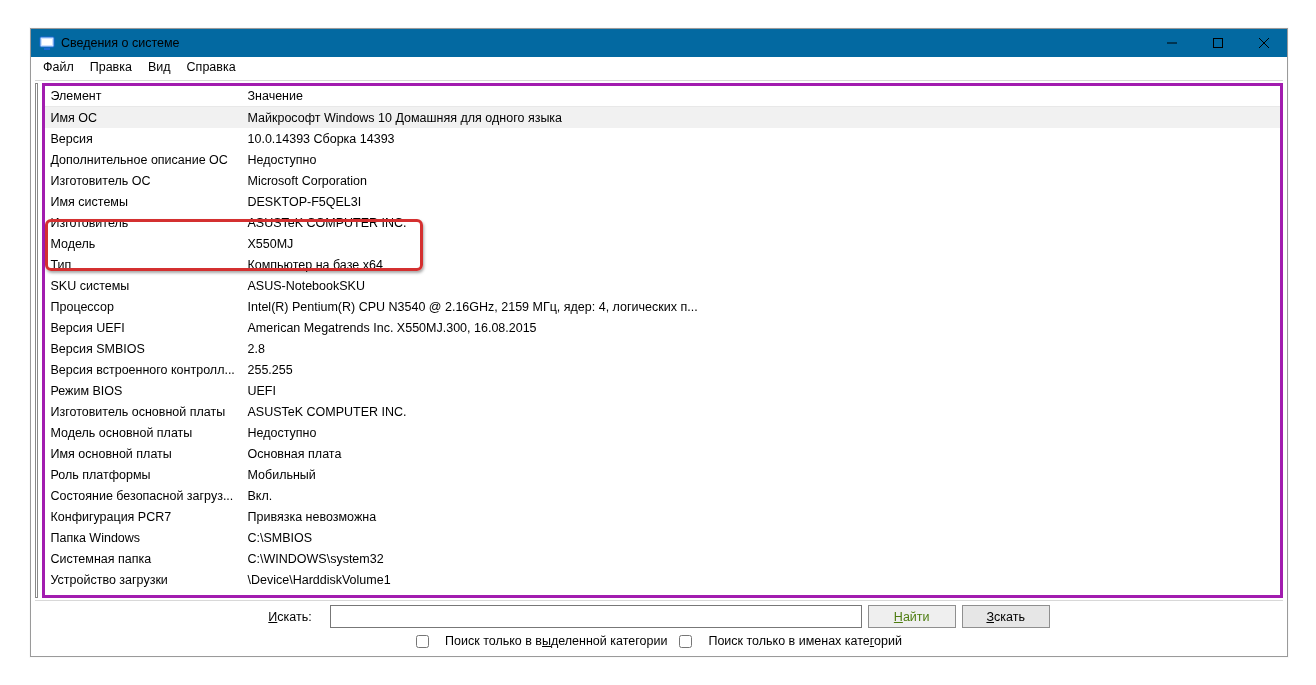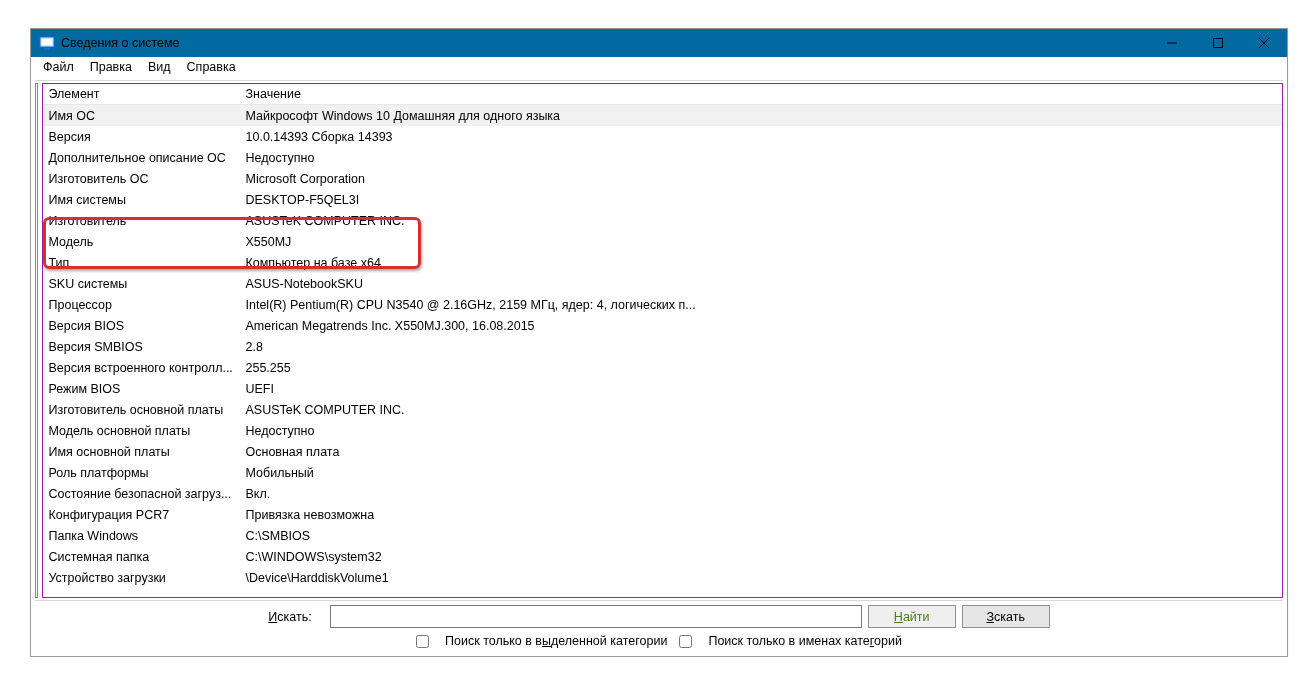--- a/index.html
+++ b/index.html
@@ -71,21 +71,21 @@
   .tree{padding:2px 0;}
   .tree-node{
     display:flex;align-items:center;
     height:17px;
     padding-left:4px;
     white-space:nowrap;
   }
   .tree-indent{display:inline-block;width:14px;}
   .list-pane{
     flex:1 1 auto;
-    border:1px solid #a21caf;
+    border:3px solid #a21caf;
     margin:2px 0 2px 2px;
     position:relative;
     display:flex;
     flex-direction:column;
     min-width:0;
   }
   .list-scroll{
     flex:1;
     overflow-y:scroll;
     overflow-x:hidden;
@@ -270,21 +270,21 @@
               </tr>
               <tr>
                 <td>SKU системы</td>
                 <td>ASUS-NotebookSKU</td>
               </tr>
               <tr>
                 <td>Процессор</td>
                 <td>Intel(R) Pentium(R) CPU  N3540  @ 2.16GHz, 2159 МГц, ядер: 4, логических п...</td>
               </tr>
               <tr>
-                <td>Версия BIOS</td>
+                <td>Версия UEFI</td>
                 <td>American Megatrends Inc. X550MJ.300, 16.08.2015</td>
               </tr>
               <tr>
                 <td>Версия SMBIOS</td>
                 <td>2.8</td>
               </tr>
               <tr>
                 <td>Версия встроенного контролл...</td>
                 <td>255.255</td>
               </tr>

